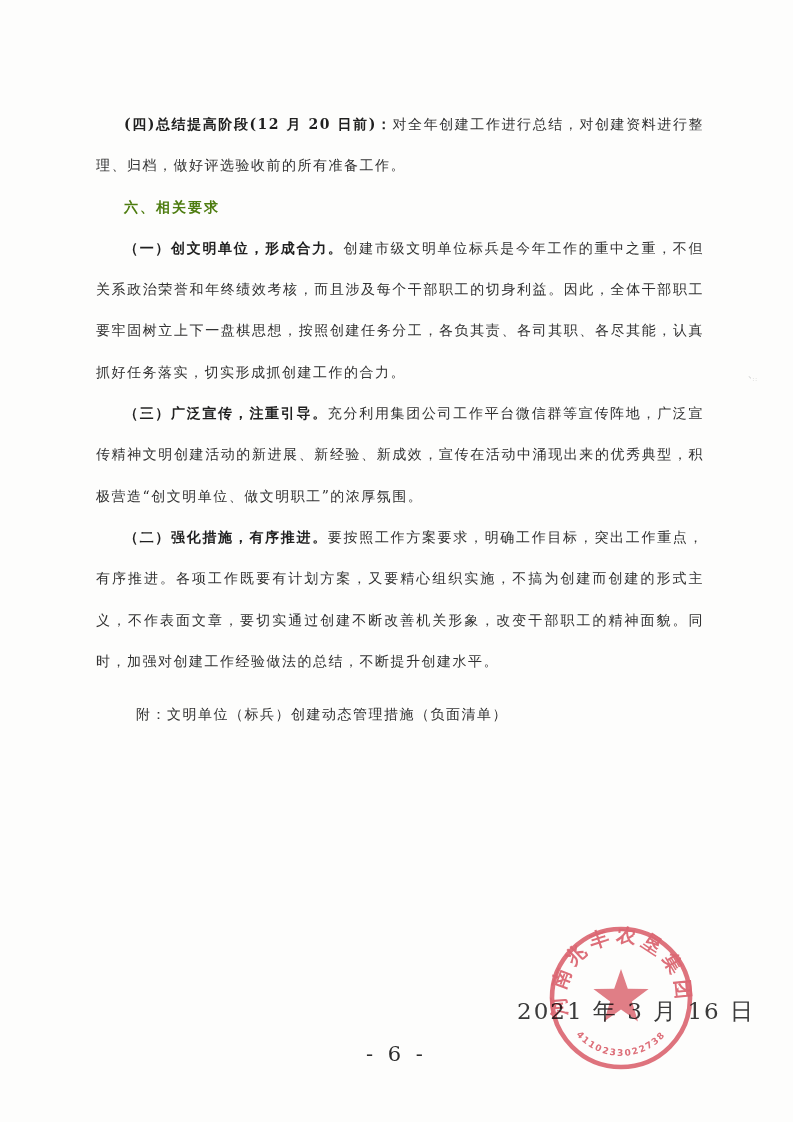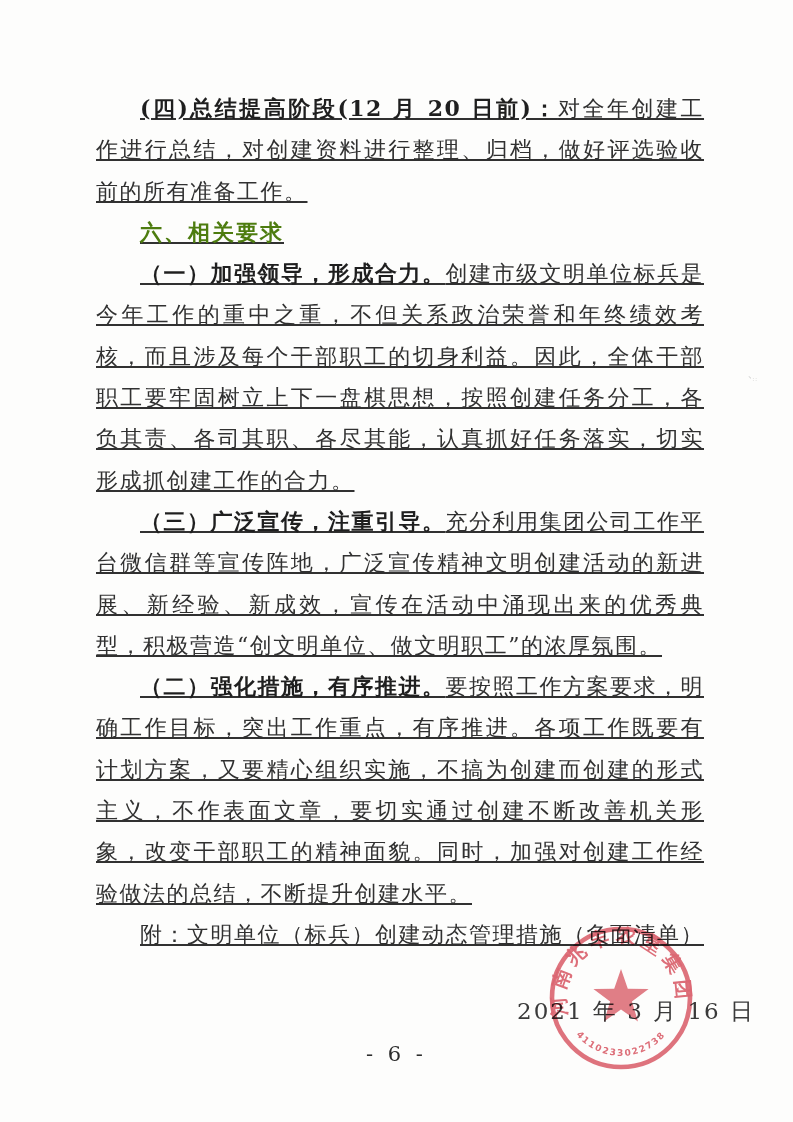--- a/index.html
+++ b/index.html
@@ -6,38 +6,37 @@
   .page{
     position:relative;
     width:793px;height:1122px;
     background:#fdfdfc;
     overflow:hidden;
     font-family:"DejaVu Serif","Liberation Serif",serif;
     color:#313131;
   }
   .text-block{
     position:absolute;
-    left:96px; top:88px;
+    left:96px; top:104px;
     width:608px;
-    font-size:22px;
+    font-size:14px;
     line-height:41.3px;
     letter-spacing:1.5px;
     text-align:justify;
     text-justify:inter-character;
-    text-decoration:underline;
   }
   .para{margin:0;text-indent:2em;}
   .lead{font-weight:700;color:#1f1f1f;}
   .section-heading{
     margin:0;text-indent:2em;
     font-family:"Liberation Sans","DejaVu Sans",sans-serif;
     font-weight:600;color:#4d7c0f;
     letter-spacing:2px;
   }
-  .attachment-line{margin:0;text-indent:2em;}
+  .attachment-line{margin:12px;text-indent:2em;}
   .date-line{
     position:absolute;
     left:517px; top:996px;
     font-size:23px;
     letter-spacing:2px;
     color:#3a3a3a;
     white-space:nowrap;
     z-index:1;
   }
   .page-number{
@@ -68,21 +67,21 @@
   .artifact.m2{left:752px;top:374px;font-size:8px;opacity:0.35;}
 </style>
 </head>
 <body>
 
 <div class="page">
 
   <div class="text-block">
     <p class="para"><span class="lead">(四)总结提高阶段(12 月 20 日前)：</span><span>对全年创建工作进行总结，对创建资料进行整理、归档，做好评选验收前的所有准备工作。</span></p>
     <p class="section-heading">六、相关要求</p>
-    <p class="para"><span class="lead">（一）加强领导，形成合力。</span><span>创建市级文明单位标兵是今年工作的重中之重，不但关系政治荣誉和年终绩效考核，而且涉及每个干部职工的切身利益。因此，全体干部职工要牢固树立上下一盘棋思想，按照创建任务分工，各负其责、各司其职、各尽其能，认真抓好任务落实，切实形成抓创建工作的合力。</span></p>
+    <p class="para"><span class="lead">（一）创文明单位，形成合力。</span><span>创建市级文明单位标兵是今年工作的重中之重，不但关系政治荣誉和年终绩效考核，而且涉及每个干部职工的切身利益。因此，全体干部职工要牢固树立上下一盘棋思想，按照创建任务分工，各负其责、各司其职、各尽其能，认真抓好任务落实，切实形成抓创建工作的合力。</span></p>
     <p class="para"><span class="lead">（三）广泛宣传，注重引导。</span><span>充分利用集团公司工作平台微信群等宣传阵地，广泛宣传精神文明创建活动的新进展、新经验、新成效，宣传在活动中涌现出来的优秀典型，积极营造“创文明单位、做文明职工”的浓厚氛围。</span></p>
     <p class="para"><span class="lead">（二）强化措施，有序推进。</span><span>要按照工作方案要求，明确工作目标，突出工作重点，有序推进。各项工作既要有计划方案，又要精心组织实施，不搞为创建而创建的形式主义，不作表面文章，要切实通过创建不断改善机关形象，改变干部职工的精神面貌。同时，加强对创建工作经验做法的总结，不断提升创建水平。</span></p>
     <p class="attachment-line">附：文明单位（标兵）创建动态管理措施（负面清单）</p>
   </div>
 
   <div class="date-line">2021 年 3 月 16 日</div>
 
   <div class="seal">
     <svg width="160" height="160" viewBox="0 0 160 160">
       <defs>

